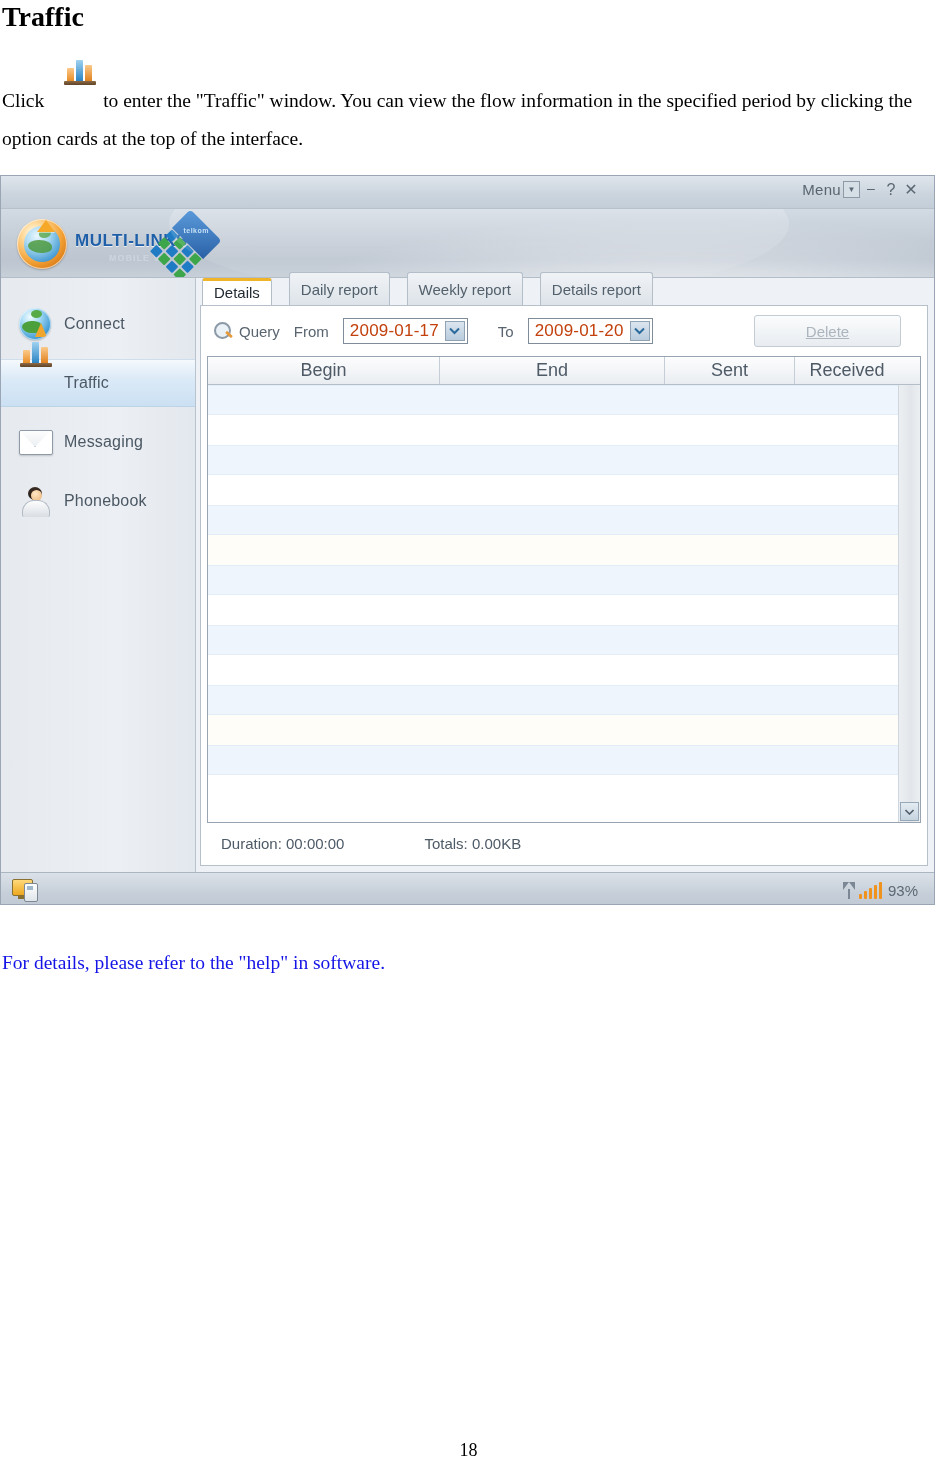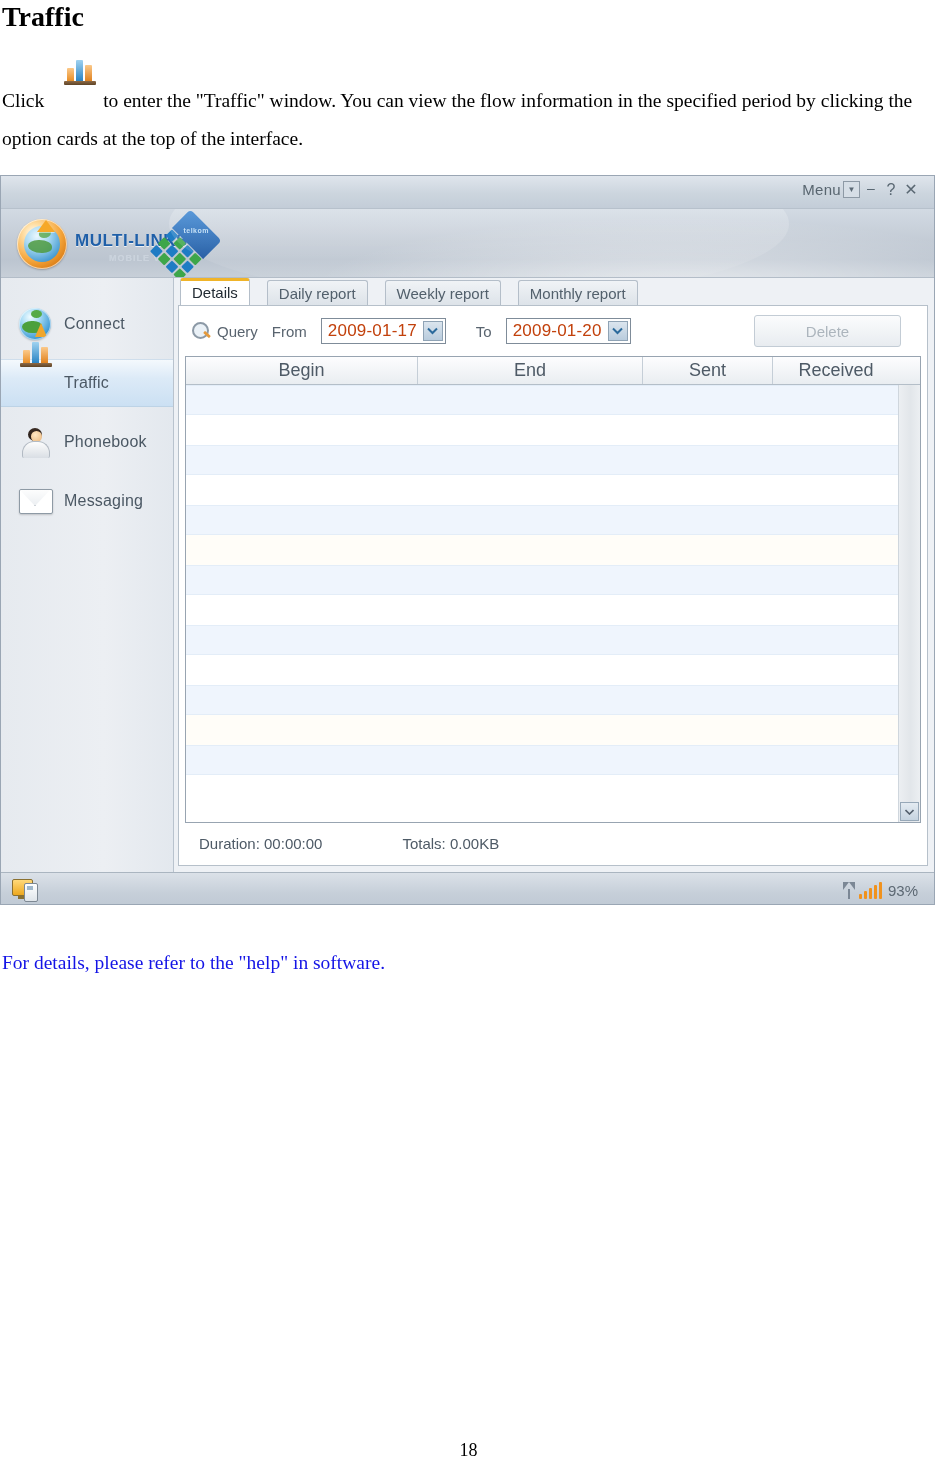--- a/index.html
+++ b/index.html
@@ -262,21 +262,21 @@
 
   
   .workarea {
     position: relative;
     height: 594px;
     display: flex;
   }
 
   
   .sidebar {
-    width: 173px;
+    width: 195px;
     background: linear-gradient(to right,#e6eaef 0%,#eceff3 60%,#e3e8ee 100%);
     border-right: 1px solid #b9c3ce;
     box-sizing: border-box;
     padding-top: 22px;
     position: relative;
   }
   .nav-item {
     position: relative;
     height: 48px;
     display: flex;
@@ -401,21 +401,21 @@
   
   .tabstrip {
     position: relative;
     height: 27px;
     padding-left: 6px;
     display: flex;
     align-items: flex-end;
     gap: 17px;
   }
   .tab {
-    height: 25px;
+    height: 33px;
     padding: 0 11px;
     display: flex;
     align-items: center;
     font-family: "Liberation Sans", sans-serif;
     font-size: 15px;
     color: #52606c;
     background: linear-gradient(to bottom,#f0f3f6,#dde3e9);
     border: 1px solid #b4bec9;
     border-bottom: none;
     border-radius: 3px 3px 0 0;
@@ -511,20 +511,21 @@
     background: linear-gradient(to bottom,#fbfcfd,#e8ecf0);
     border: 1px solid #c3ccd5;
     border-radius: 3px;
     color: #acb5bd;
     font-family: "Liberation Sans", sans-serif;
     font-size: 15px;
     display: flex;
     align-items: center;
     justify-content: center;
     cursor: default;
+    text-decoration: underline;
   }
 
   
   .tablewrap {
     position: absolute;
     left: 6px; right: 6px;
     top: 50px; bottom: 42px;
     border: 1px solid #98a4b1;
     background: #ffffff;
     box-sizing: border-box;
@@ -771,43 +772,43 @@
           <span class="barchart">
             <span class="bar b1"></span><span class="bar b2"></span><span class="bar b3"></span>
             <span class="base"></span>
           </span>
         </span>
         <span class="nav-label">Traffic</span>
       </div>
 
 
       <div class="nav-item">
+        <span class="nav-icon">
+          <span class="ic-msg" style="position:absolute;left:0;"></span>
+        </span>
+        <span class="nav-label">Messaging</span>
+      </div>
+
+      <div class="nav-item">
         <span class="nav-icon ic-person">
           <span class="head"></span>
           <span class="face"></span>
           <span class="body"></span>
         </span>
         <span class="nav-label">Phonebook</span>
       </div>
-
-      <div class="nav-item">
-        <span class="nav-icon">
-          <span class="ic-msg" style="position:absolute;left:0;"></span>
-        </span>
-        <span class="nav-label">Messaging</span>
-      </div>
     </div>
 
     <div class="main">
 
       <div class="tabstrip">
         <div class="tab active">Details</div>
         <div class="tab">Daily report</div>
         <div class="tab">Weekly report</div>
-        <div class="tab">Monthly report</div>
+        <div class="tab">Details report</div>
       </div>
 
       <div class="panel">
 
         <div class="querybar">
           <span class="search-icon">
             <span class="lens"></span>
               <span class="handle"></span>
           </span>
           <span class="qlabel">Query</span>

